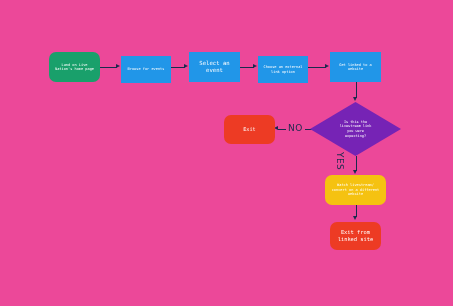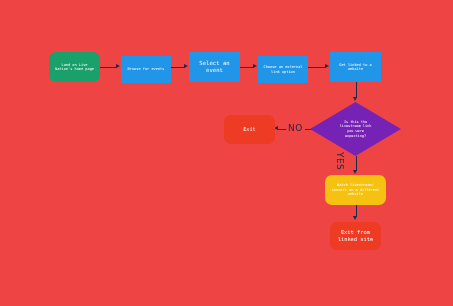--- a/index.html
+++ b/index.html
@@ -10,21 +10,21 @@
   body {
     width: 453px;
     height: 306px;
     font-family: "DejaVu Sans Mono", monospace;
     overflow: hidden;
   }
   #canvas {
     position: relative;
     width: 453px;
     height: 306px;
-    background: #ef4444;
+    background: #ec4899;
   }
   .node {
     position: absolute;
     display: flex;
     align-items: center;
     justify-content: center;
     text-align: center;
     color: #ffffff;
     font-family: "DejaVu Sans Mono", monospace;
     box-sizing: border-box;

